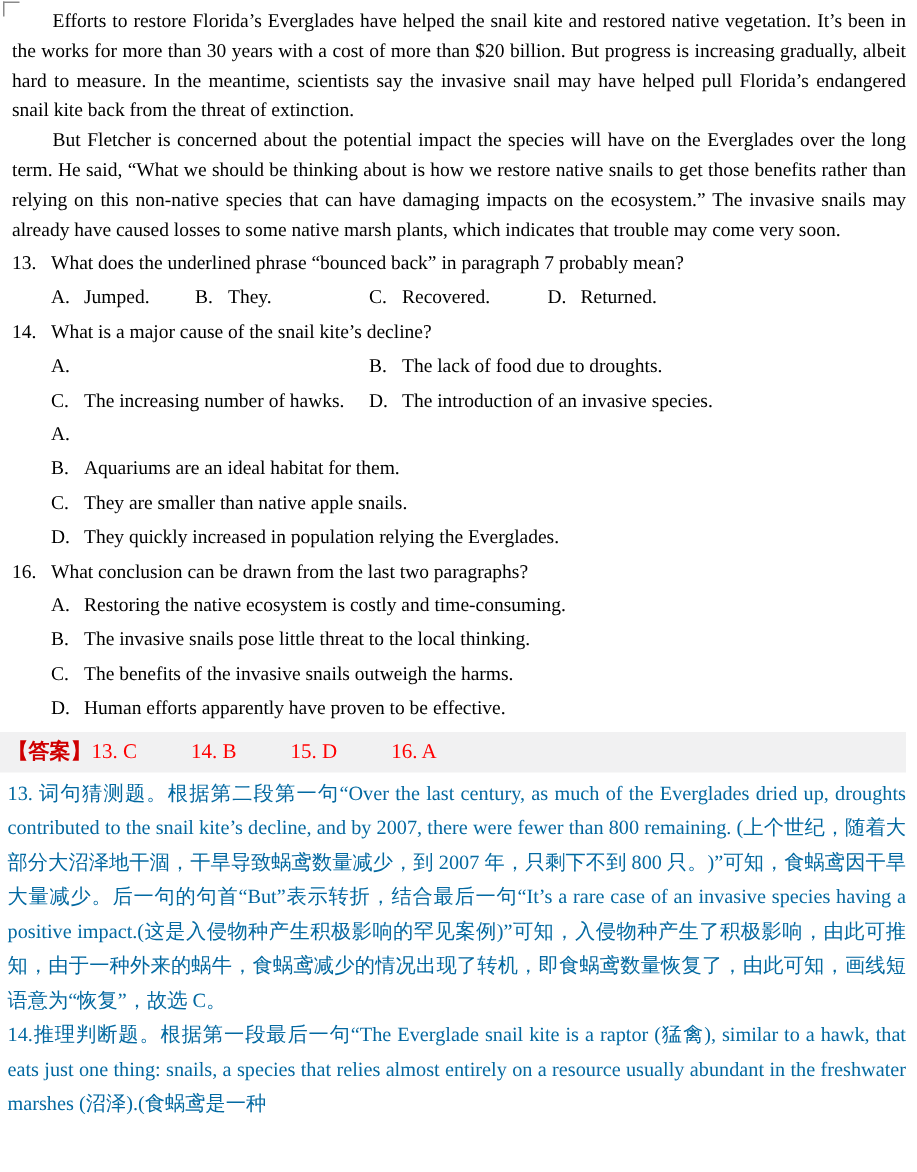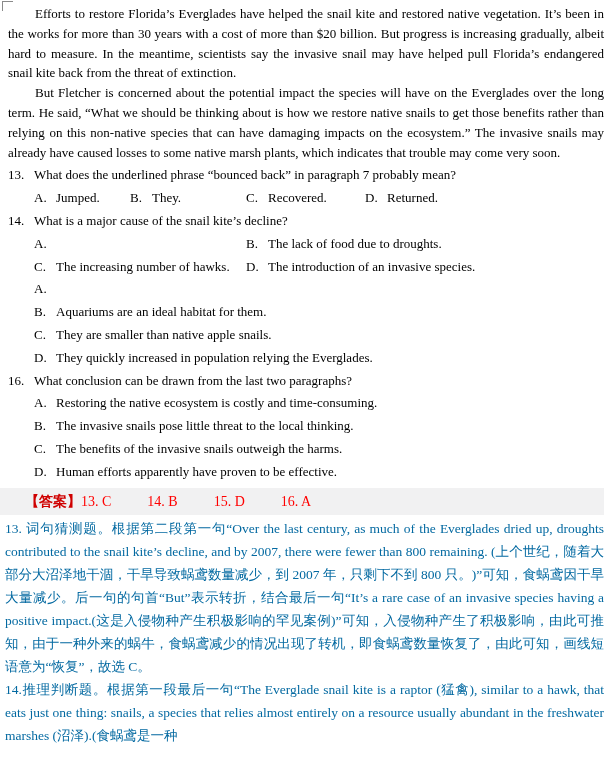--- a/index.html
+++ b/index.html
@@ -33,21 +33,20 @@
   .w119{width:119px;}
   .w212{width:212px;}
   .highlight{
     margin:4px 7px 0 0;
     background:#f1f1f2;
     padding:3px 4px 2px 5px;
   }
   .answer-line{
     font-size:14px;line-height:22.5px;color:#ff0000;
     white-space:nowrap;
-    margin-left:20px;
   }
   .hd{font-weight:bold;color:#cf0000;}
   .ans-item{margin-right:36px;}
   .intro-p{
     margin:0;font-size:14px;line-height:22.5px;
     color:#ff0000;text-align:justify;
   }
   .expl{padding:2px 7px 0 5px;}
   .expl p{
     margin:0;font-size:13.5px;line-height:23px;

